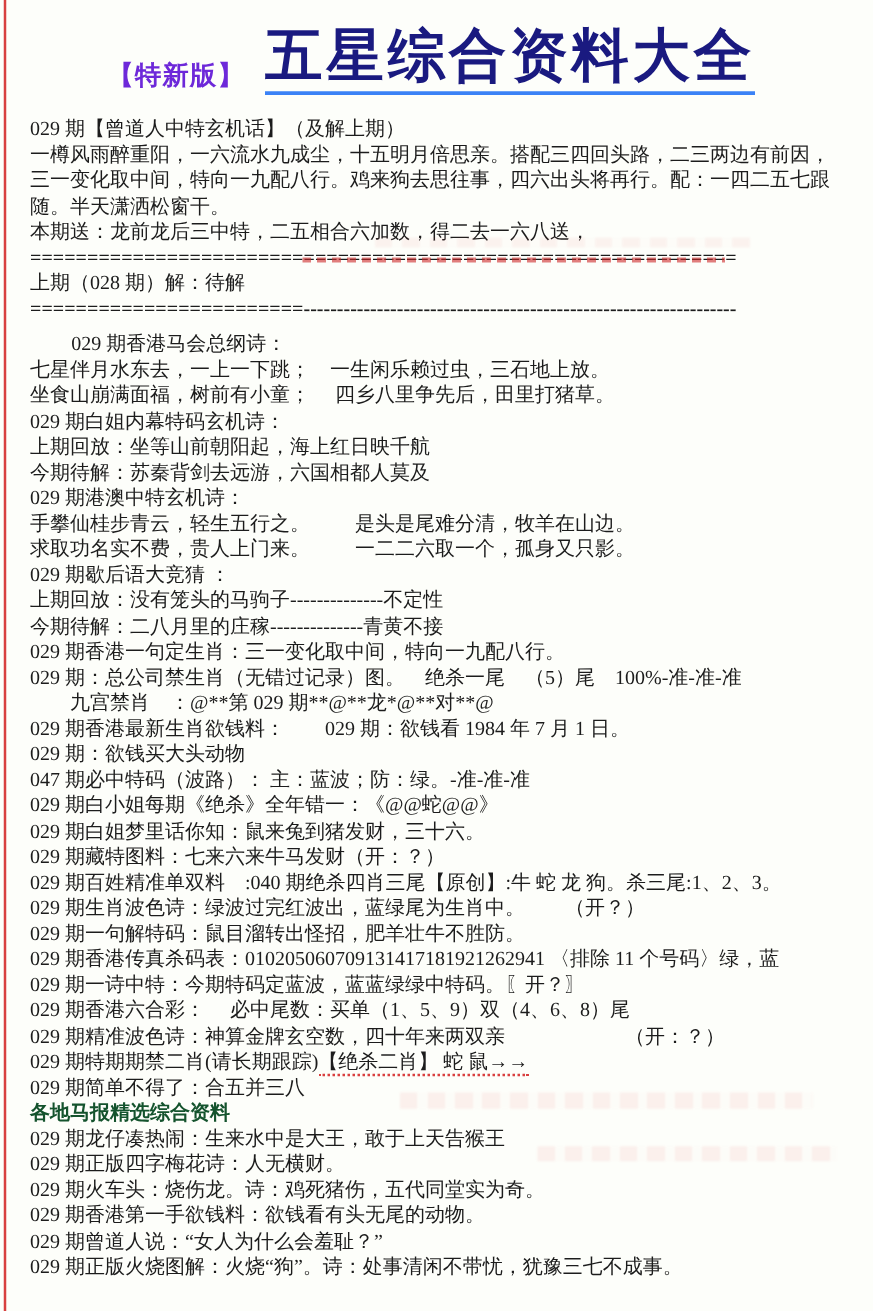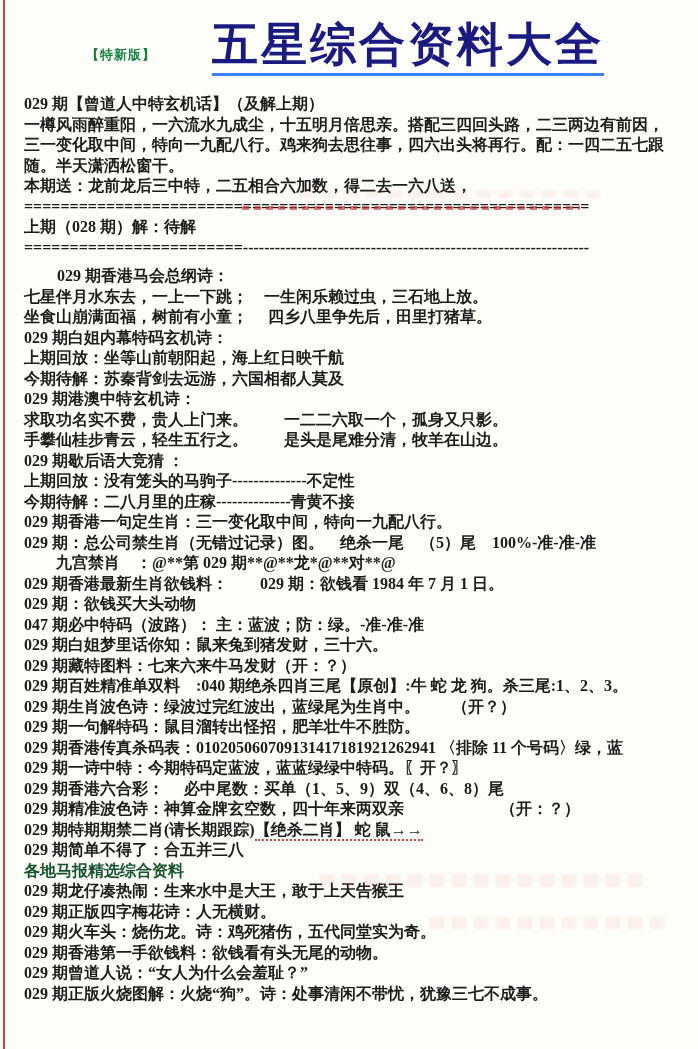--- a/index.html
+++ b/index.html
@@ -14,40 +14,40 @@
   .page-border-left{
     position:absolute;left:3px;top:0;bottom:0;width:2px;
     background:#d84040;
   }
   .header{
     position:relative;
     height:92px;
   }
   .edition-badge{
     position:absolute;left:86px;top:46px;
-    color:#15803d;font-weight:bold;font-size:13px;
+    color:#6d28d9;font-weight:bold;font-size:21px;
     letter-spacing:1px;
     font-family:Liberation Serif, serif;
   }
   .page-title{
     position:absolute;left:212px;top:20px;
     color:#1a1a80;font-weight:bold;font-size:46px;
     letter-spacing:3px;line-height:1.1;
     border-bottom:3px solid #3b82f6;
     padding-bottom:2px;
     white-space:nowrap;
   }
   .content{
     position:relative;
     padding:2px 12px 0 24px;
   }
   .line{
     font-size:16px;
     line-height:20.5px;
-    font-weight:700;
+    font-weight:400;
     white-space:pre-wrap;
     letter-spacing:0;
   }
   .sep{
     position:relative;
     font-weight:bold;
     letter-spacing:0;
     overflow:hidden;
     height:20.5px;
   }
@@ -95,31 +95,32 @@
   <div class="line sep sep-red">==============================================================</div>
   <div class="line">上期（028 期）解：待解</div>
   <div class="line sep">========================-----------------------------------------------------------------</div>
   <div class="line gap-top">029 期香港马会总纲诗：</div>
   <div class="line">七星伴月水东去，一上一下跳；　一生闲乐赖过虫，三石地上放。</div>
   <div class="line">坐食山崩满面福，树前有小童；　 四乡八里争先后，田里打猪草。</div>
   <div class="line">029 期白姐内幕特码玄机诗：</div>
   <div class="line">上期回放：坐等山前朝阳起，海上红日映千航</div>
   <div class="line">今期待解：苏秦背剑去远游，六国相都人莫及</div>
   <div class="line">029 期港澳中特玄机诗：</div>
+  <div class="line">手攀仙桂步青云，轻生五行之。　　 是头是尾难分清，牧羊在山边。</div>
   <div class="line">求取功名实不费，贵人上门来。　　 一二二六取一个，孤身又只影。</div>
-  <div class="line">手攀仙桂步青云，轻生五行之。　　 是头是尾难分清，牧羊在山边。</div>
   <div class="line">029 期歇后语大竞猜 ：</div>
   <div class="line">上期回放：没有笼头的马驹子--------------不定性</div>
   <div class="line">今期待解：二八月里的庄稼--------------青黄不接</div>
   <div class="line">029 期香港一句定生肖：三一变化取中间，特向一九配八行。</div>
   <div class="line">029 期：总公司禁生肖（无错过记录）图。　绝杀一尾　（5）尾　100%-准-准-准</div>
   <div class="line">　　九宫禁肖　：@**第 029 期**@**龙*@**对**@</div>
   <div class="line">029 期香港最新生肖欲钱料：　　029 期：欲钱看 1984 年 7 月 1 日。</div>
   <div class="line">029 期：欲钱买大头动物</div>
   <div class="line">047 期必中特码（波路）： 主：蓝波；防：绿。-准-准-准</div>
+  <div class="line">029 期白小姐每期《绝杀》全年错一：《@@蛇@@》</div>
   <div class="line">029 期白姐梦里话你知：鼠来兔到猪发财，三十六。</div>
   <div class="line">029 期藏特图料：七来六来牛马发财（开：？）</div>
   <div class="line">029 期百姓精准单双料　:040 期绝杀四肖三尾【原创】:牛 蛇 龙 狗。杀三尾:1、2、3。</div>
   <div class="line">029 期生肖波色诗：绿波过完红波出，蓝绿尾为生肖中。　　（开？）</div>
   <div class="line">029 期一句解特码：鼠目溜转出怪招，肥羊壮牛不胜防。</div>
   <div class="line">029 期香港传真杀码表：010205060709131417181921262941 〈排除 11 个号码〉绿，蓝</div>
   <div class="line">029 期一诗中特：今期特码定蓝波，蓝蓝绿绿中特码。〖开？〗</div>
   <div class="line">029 期香港六合彩：　 必中尾数：买单（1、5、9）双（4、6、8）尾</div>
   <div class="line">029 期精准波色诗：神算金牌玄空数，四十年来两双亲　　　　　　（开：？）</div>
   <div class="line"><span>029 期特期期禁二肖(请长期跟踪)</span><span class="red-dotted">【绝杀二肖】 蛇 鼠→→</span></div>

